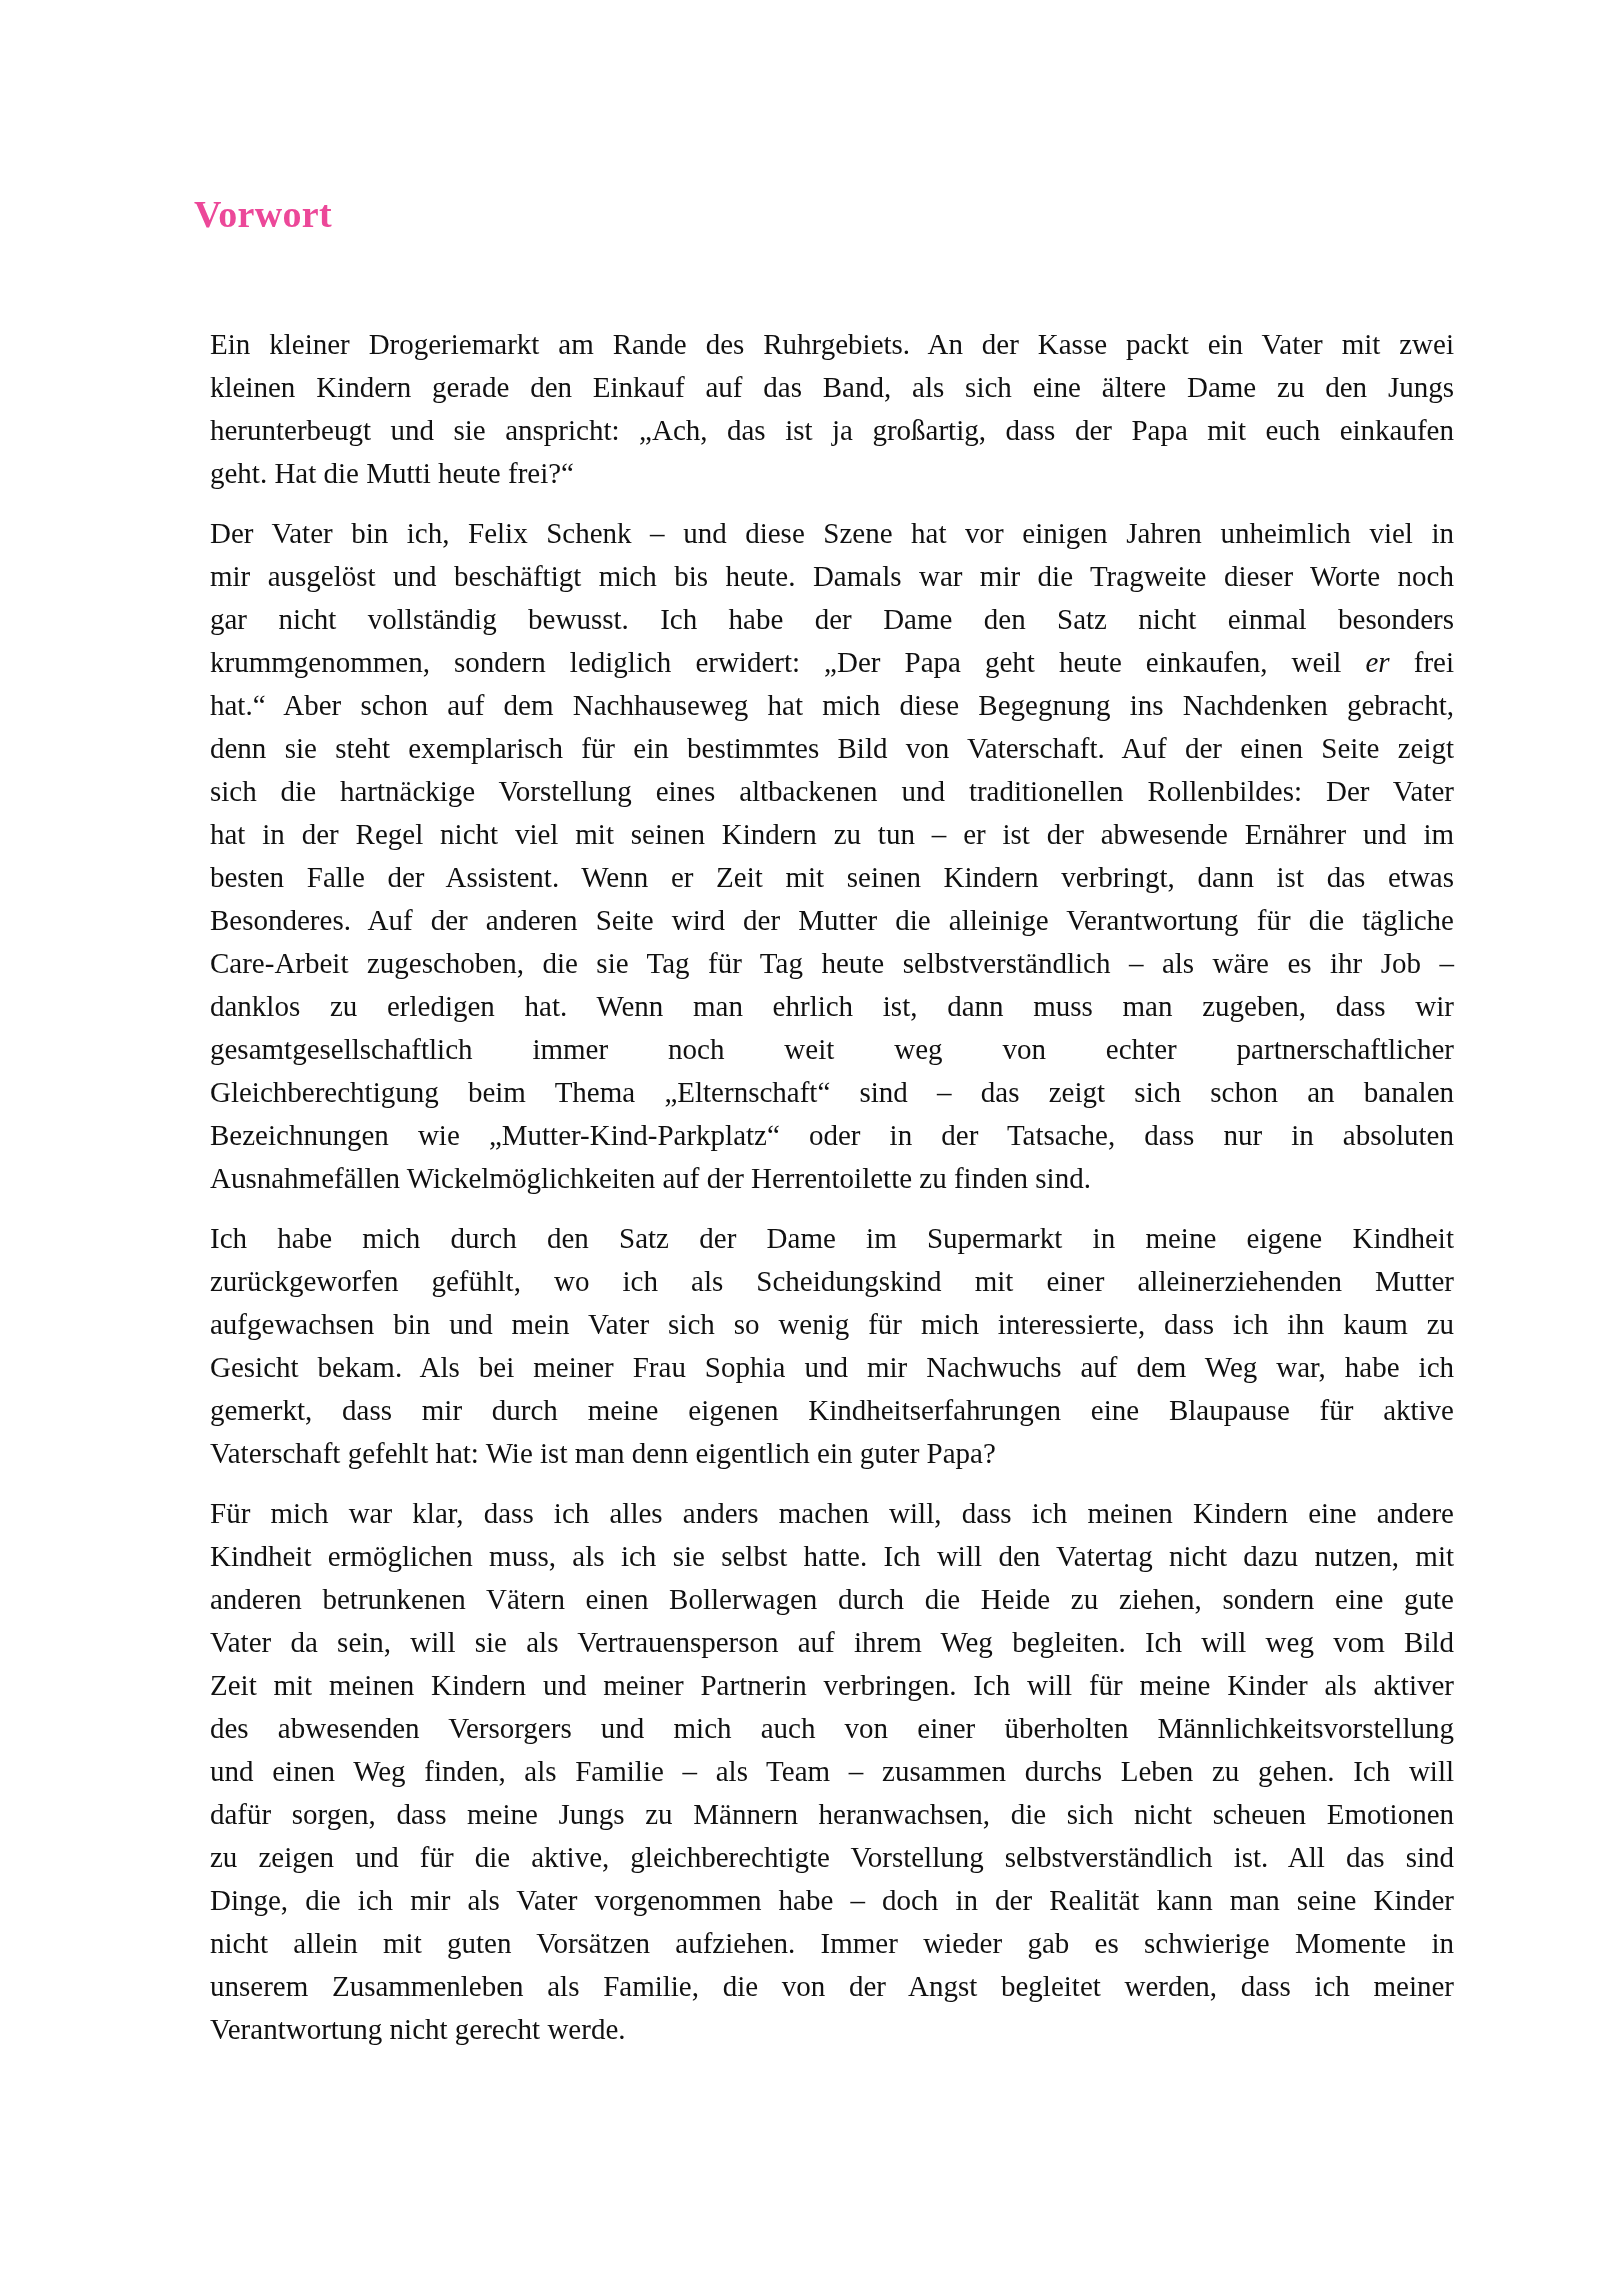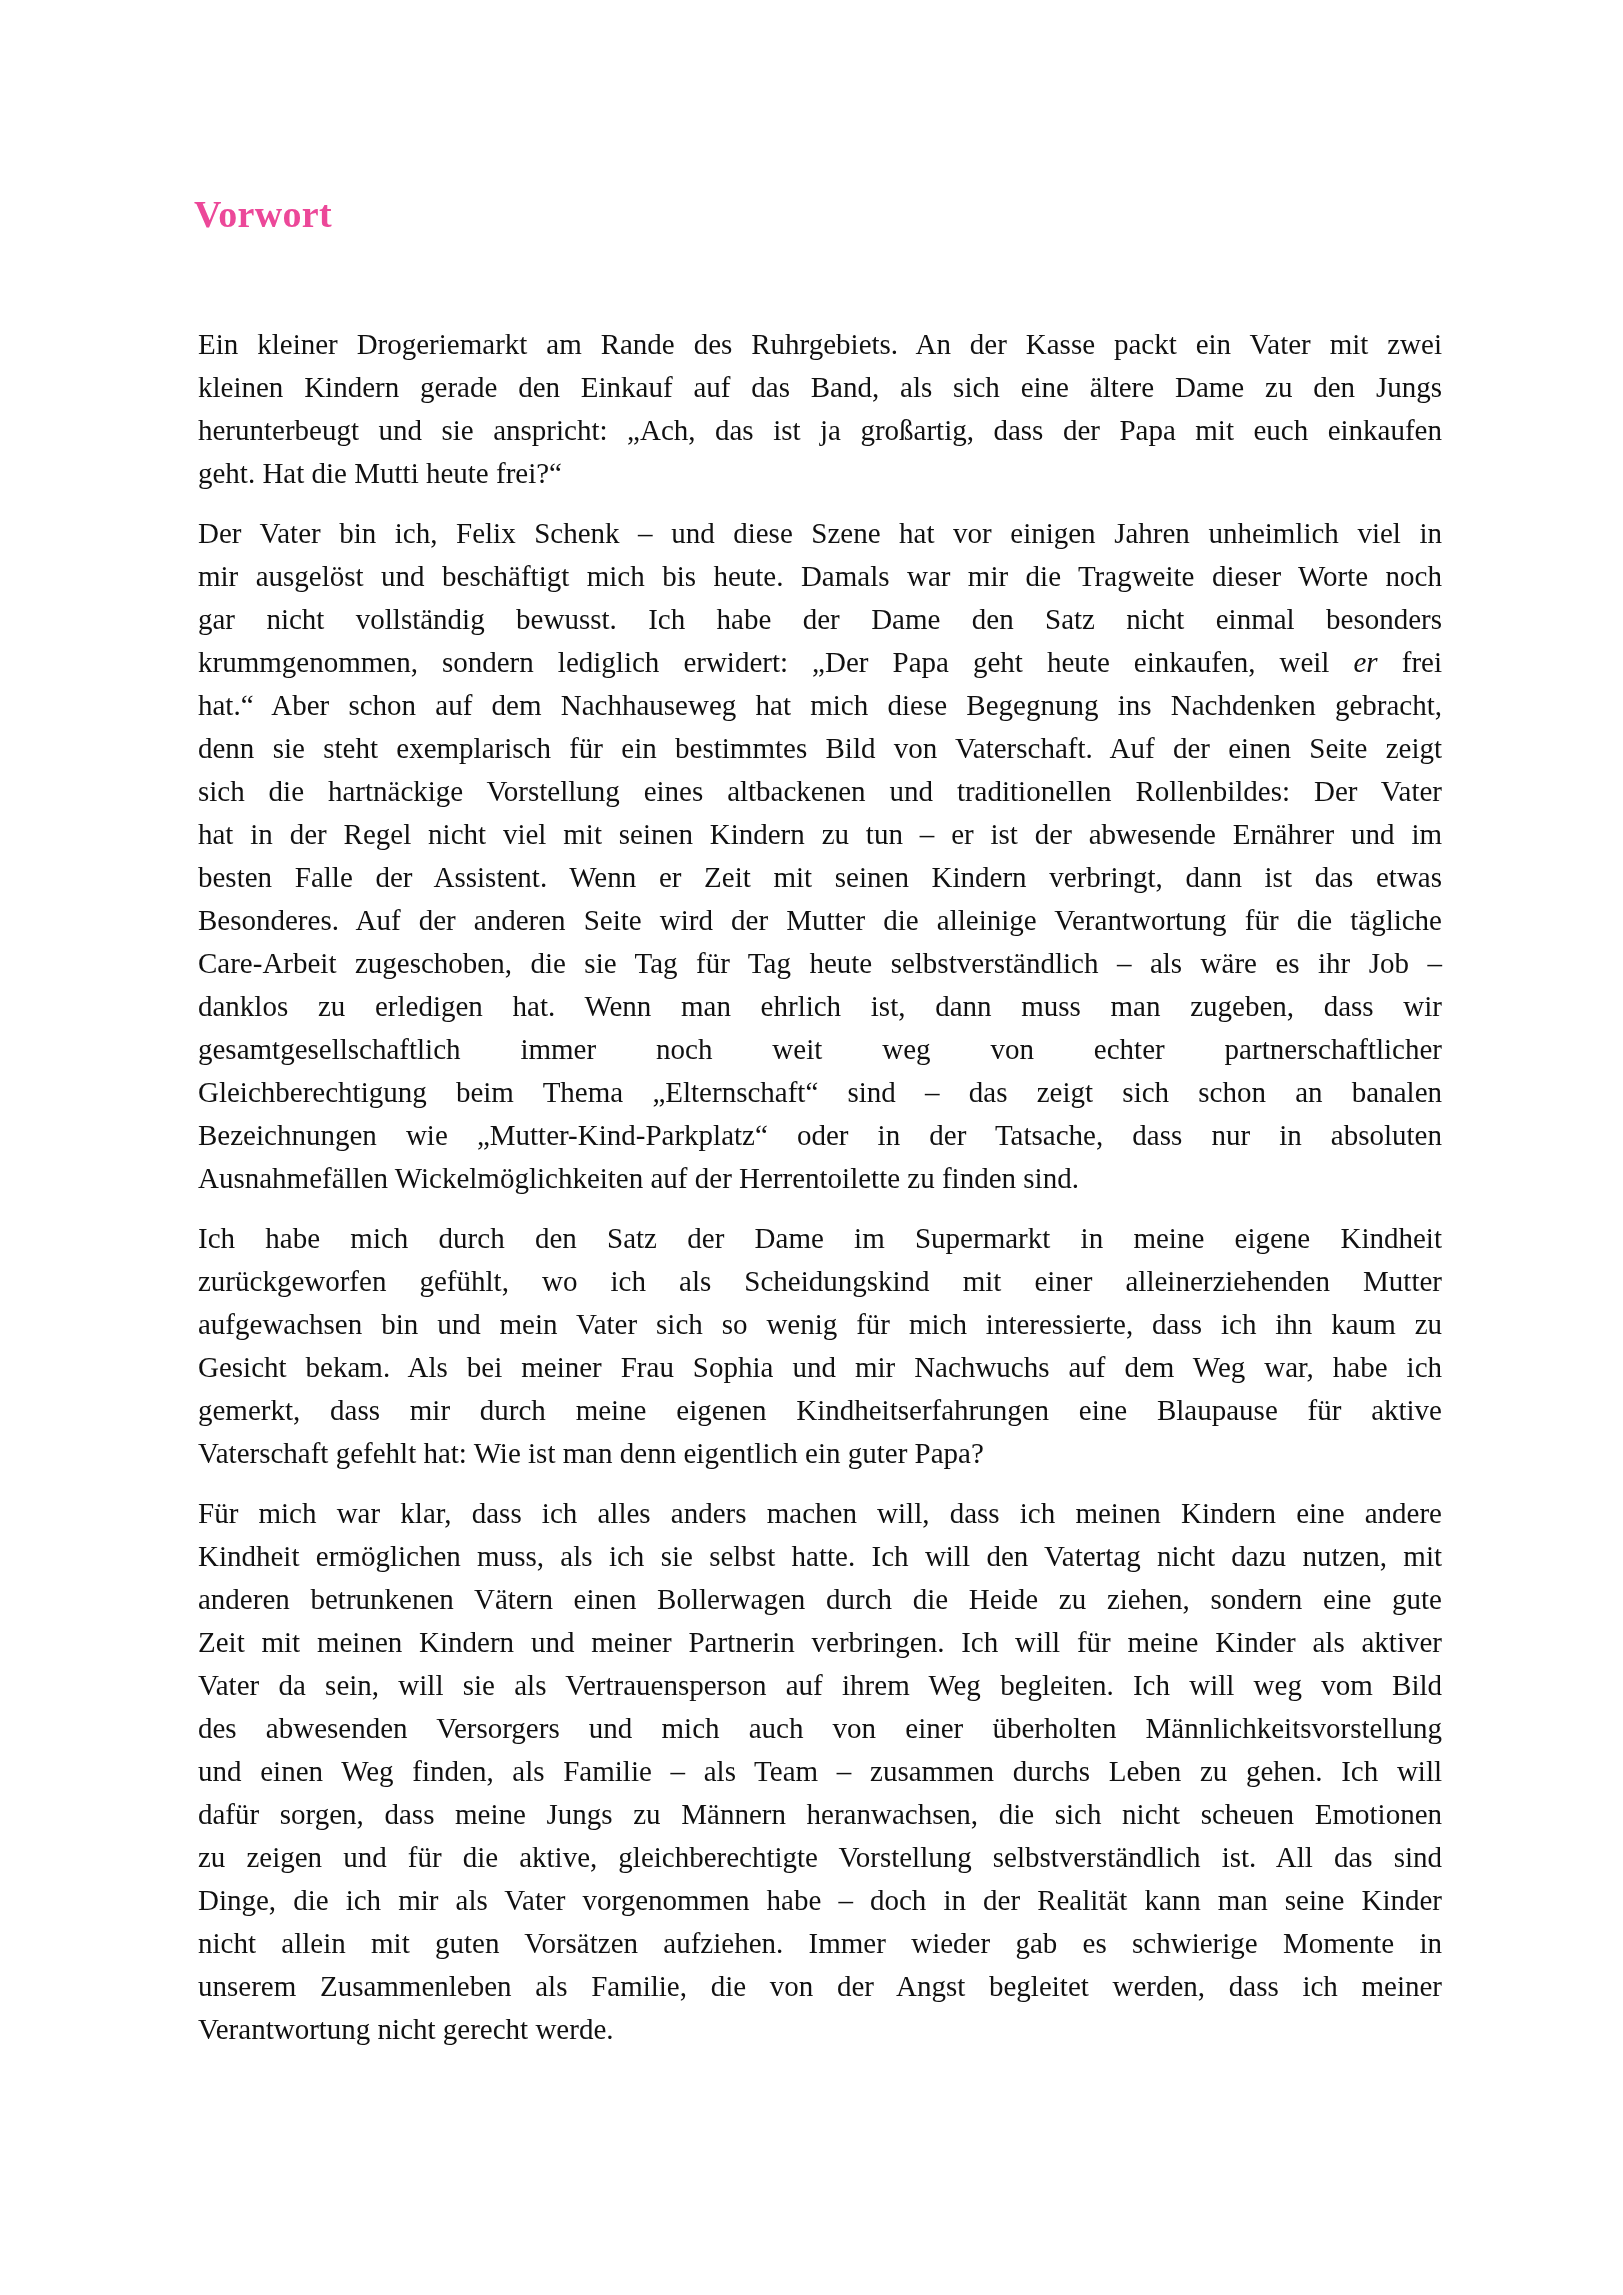--- a/index.html
+++ b/index.html
@@ -29,21 +29,21 @@
       font-family: "Liberation Serif", serif;
       font-weight: bold;
       font-size: 38px;
       line-height: 46px;
       color: #ec4899;
       letter-spacing: 0.3px;
     }
     .body {
       position: absolute;
       top: 323px;
-      left: 4px;
+      left: 16px;
       width: 1244px;
     }
     .para {
       margin: 0 0 17px 0;
     }
     .line {
       display: block;
       font-size: 29px;
       line-height: 43px;
       height: 43px;
@@ -106,22 +106,22 @@
         <span class="line"><span class="j">zurückgeworfen gefühlt, wo ich als Scheidungskind mit einer alleinerziehenden Mutter</span></span>
         <span class="line"><span class="j">aufgewachsen bin und mein Vater sich so wenig für mich interessierte, dass ich ihn kaum zu</span></span>
         <span class="line"><span class="j">Gesicht bekam. Als bei meiner Frau Sophia und mir Nachwuchs auf dem Weg war, habe ich</span></span>
         <span class="line"><span class="j">gemerkt, dass mir durch meine eigenen Kindheitserfahrungen eine Blaupause für aktive</span></span>
         <span class="line last"><span class="j">Vaterschaft gefehlt hat: Wie ist man denn eigentlich ein guter Papa?</span></span>
       </p>
       <p class="para">
         <span class="line"><span class="j">Für mich war klar, dass ich alles anders machen will, dass ich meinen Kindern eine andere</span></span>
         <span class="line"><span class="j">Kindheit ermöglichen muss, als ich sie selbst hatte. Ich will den Vatertag nicht dazu nutzen, mit</span></span>
         <span class="line"><span class="j">anderen betrunkenen Vätern einen Bollerwagen durch die Heide zu ziehen, sondern eine gute</span></span>
+        <span class="line"><span class="j">Vater da sein, will sie als Vertrauensperson auf ihrem Weg begleiten. Ich will weg vom Bild</span></span>
         <span class="line"><span class="j">Zeit mit meinen Kindern und meiner Partnerin verbringen. Ich will für meine Kinder als aktiver</span></span>
-        <span class="line"><span class="j">Vater da sein, will sie als Vertrauensperson auf ihrem Weg begleiten. Ich will weg vom Bild</span></span>
         <span class="line"><span class="j">des abwesenden Versorgers und mich auch von einer überholten Männlichkeitsvorstellung</span></span>
         <span class="line"><span class="j">und einen Weg finden, als Familie – als Team – zusammen durchs Leben zu gehen. Ich will</span></span>
         <span class="line"><span class="j">dafür sorgen, dass meine Jungs zu Männern heranwachsen, die sich nicht scheuen Emotionen</span></span>
         <span class="line"><span class="j">zu zeigen und für die aktive, gleichberechtigte Vorstellung selbstverständlich ist. All das sind</span></span>
         <span class="line"><span class="j">Dinge, die ich mir als Vater vorgenommen habe – doch in der Realität kann man seine Kinder</span></span>
         <span class="line"><span class="j">nicht allein mit guten Vorsätzen aufziehen. Immer wieder gab es schwierige Momente in</span></span>
         <span class="line"><span class="j">unserem Zusammenleben als Familie, die von der Angst begleitet werden, dass ich meiner</span></span>
         <span class="line last"><span class="j">Verantwortung nicht gerecht werde.</span></span>
       </p>
     </div>

